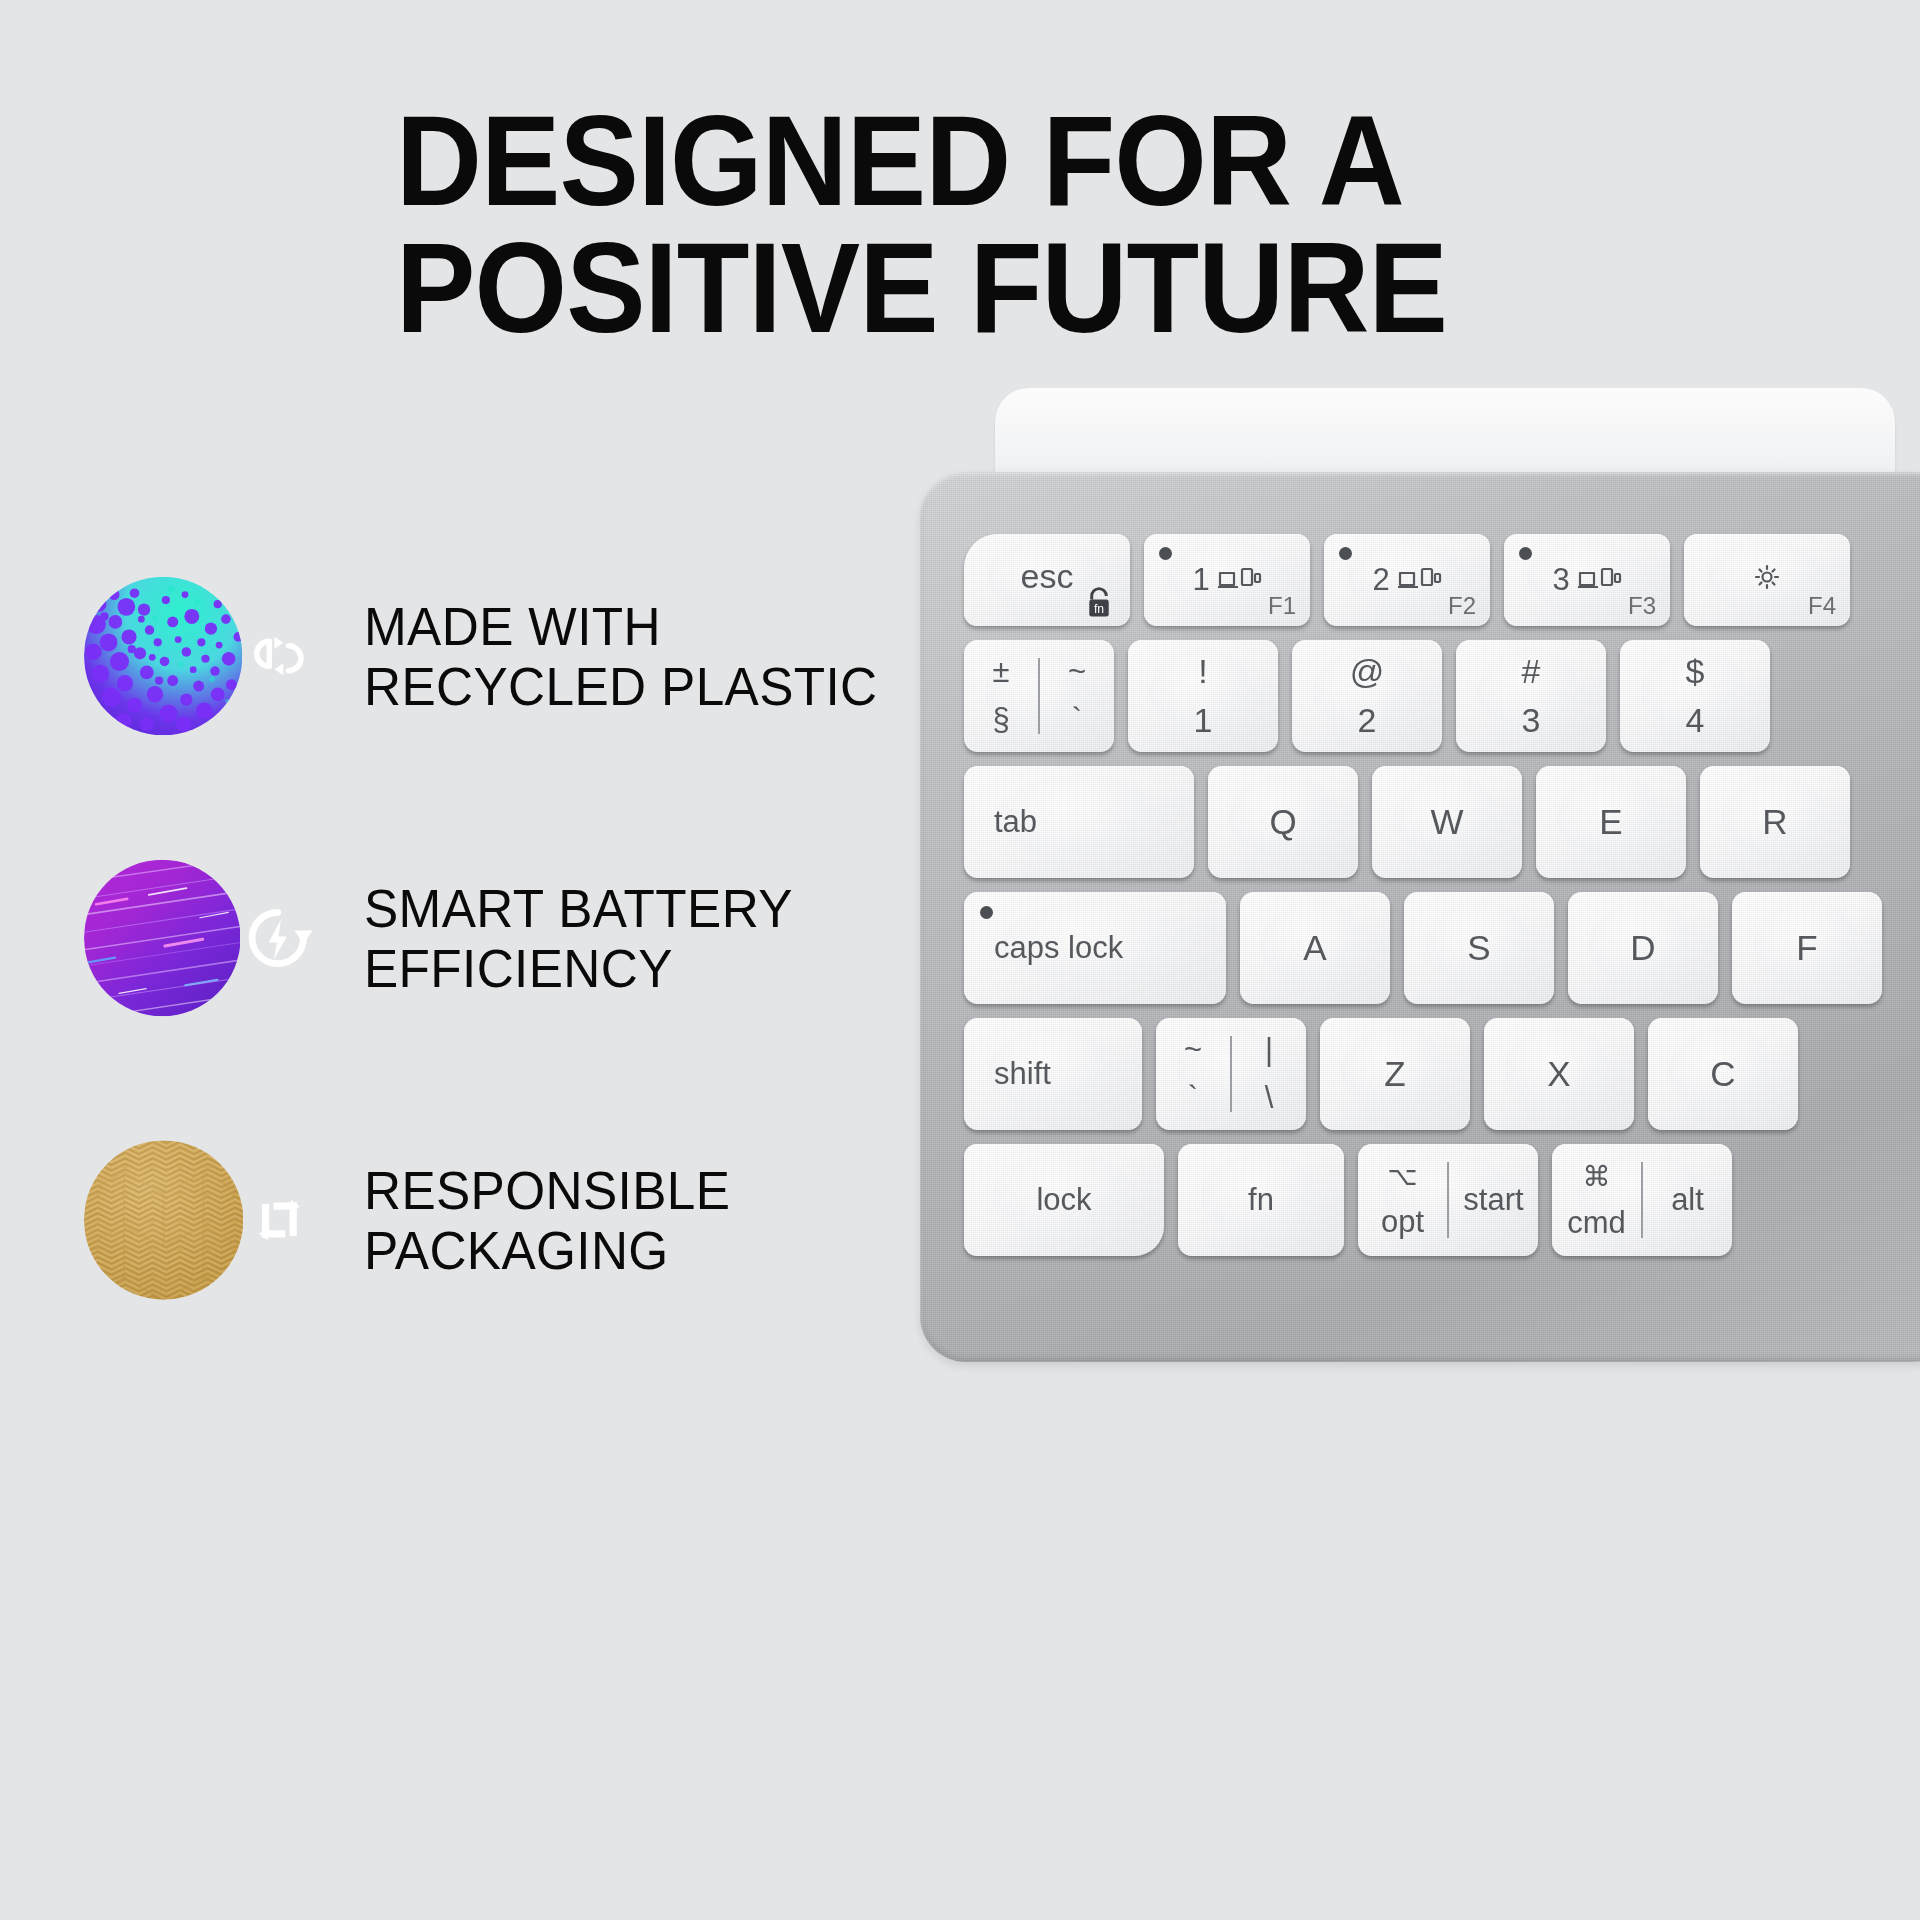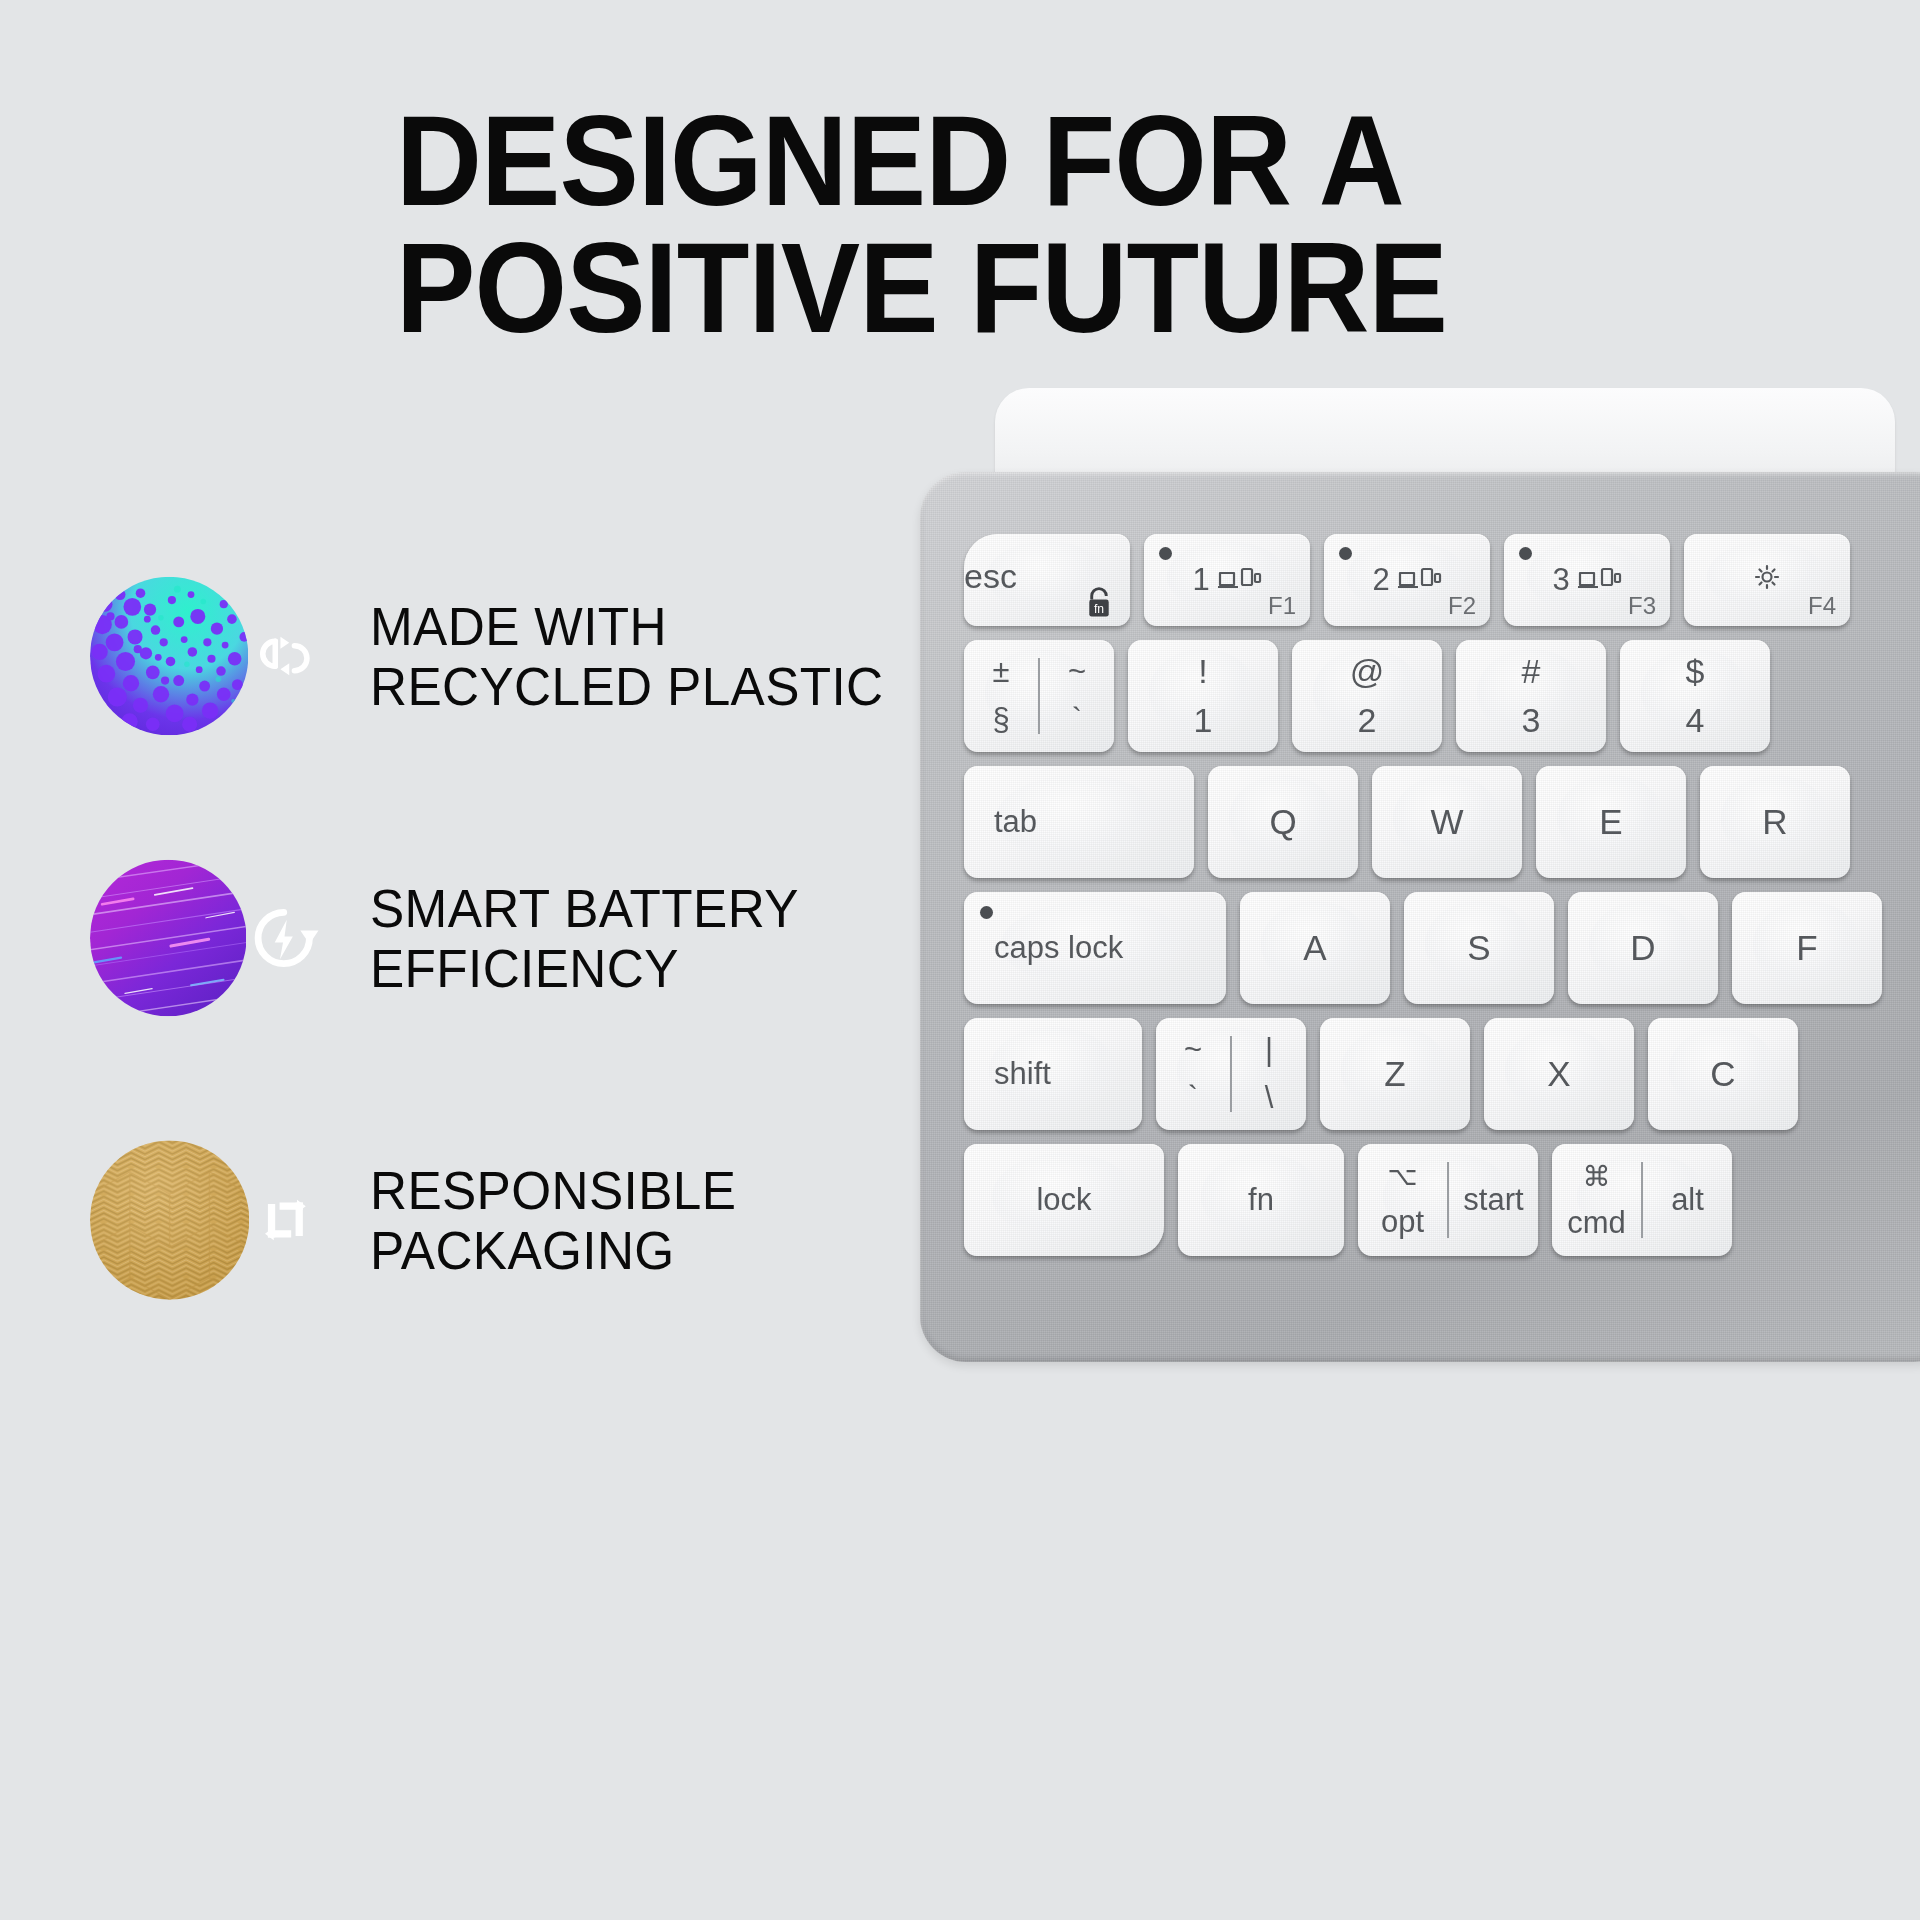--- a/index.html
+++ b/index.html
@@ -27,21 +27,21 @@
     letter-spacing:-1px;
     color:#0a0a0a;
     transform:scaleX(0.93);
     transform-origin:left center;
     white-space:nowrap;
   }
 
   
   #features {
     position:absolute;
-    left:90px; top:515px;
+    left:84px; top:515px;
     width:830px;
   }
   .feature-row {
     display:flex;
     align-items:center;
     height:282px;
   }
   .feature-badge {
     width:232px; height:232px;
     border-radius:50%;
@@ -158,21 +158,21 @@
     display:flex; align-items:center; justify-content:center; gap:6px;
     z-index:3;
   }
   .fnkey .fn-sub {
     position:absolute; right:14px; bottom:6px;
     font-size:24px; color:#6b6e72; z-index:3;
   }
 
   .esckey .esc-t {
     position:absolute; left:0; right:0; top:23px;
-    text-align:left; font-size:34px; color:#55585c; z-index:3;
+    text-align:center; font-size:34px; color:#55585c; z-index:3;
   }
   .esckey .esc-lock { position:absolute; right:16px; bottom:7px; z-index:4; }
 
   .keytxt {
     position:absolute; left:0; right:0; top:50%;
     transform:translateY(-50%);
     text-align:center; font-size:35px; color:#55585c; z-index:3;
   }
   .keytxt.sm { font-size:31px; }
   .keytxt.left { text-align:left; padding-left:30px; }

